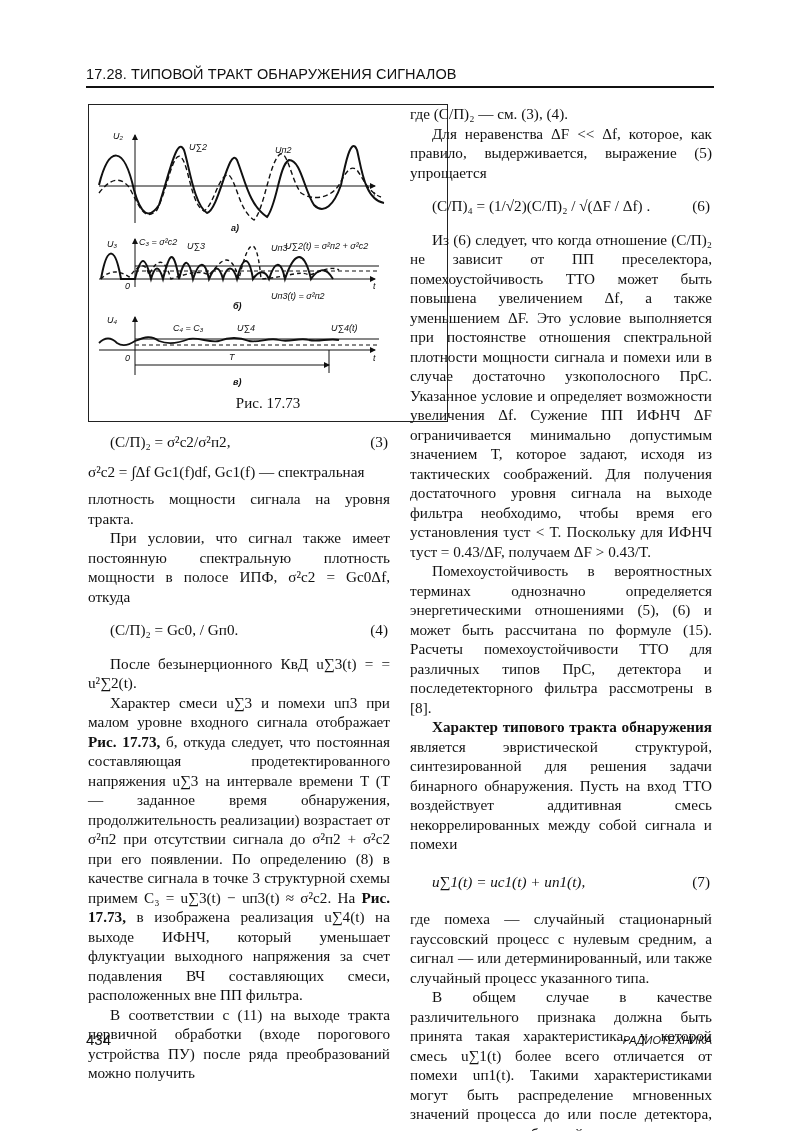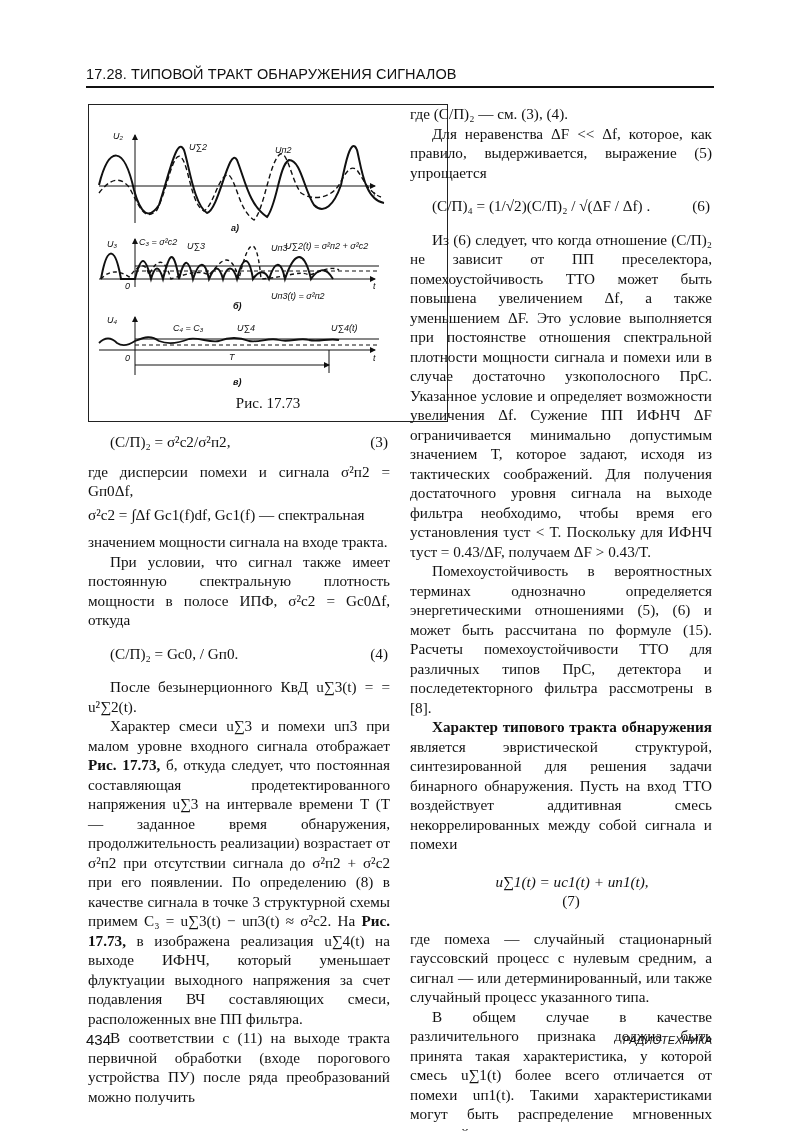--- a/index.html
+++ b/index.html
@@ -102,44 +102,43 @@
           <text class="svglbl" x="144" y="280">в)</text>
         </g>
       </svg>
       <div class="fig-caption">Рис. 17.73</div>
     </div>
 
     <div class="eq">
       <span>(С/П)₂ = σ²c2/σ²п2,</span>
       <span class="num">(3)</span>
     </div>
-    <p>где дисперсии помехи и сигнала σ²п2 = Gп0Δf,</p>
     <p style="margin:4px 0 8px 0;">σ²c2 = ∫Δf Gc1(f)df,   Gc1(f) — спектральная</p>
-    <p>значением мощности сигнала на входе тракта.</p>
+    <p>плотность мощности сигнала на уровня тракта.</p>
     <p class="indent">При условии, что сигнал также имеет постоянную спектральную плотность мощности в полосе ИПФ, σ²c2 = Gc0Δf, откуда</p>
     <div class="eq" style="margin:14px 0;">
       <span>(С/П)₂ = Gc0, / Gп0.</span>
       <span class="num">(4)</span>
     </div>
     <p class="indent">После безынерционного КвД u∑3(t) = = u²∑2(t).</p>
     <p class="indent"><span>Характер смеси u∑3 и помехи uп3 при малом уровне входного сигнала отображает </span><span class="b">Рис. 17.73,</span><span> б, откуда следует, что постоянная составляющая продетектированного напряжения u∑3 на интервале времени T (T — заданное время обнаружения, продолжительность реализации) возрастает от σ²п2 при отсутствии сигнала до σ²п2 + σ²c2 при его появлении. По определению (8) в качестве сигнала в точке 3 структурной схемы примем C₃ = u∑3(t) − uп3(t) ≈ σ²c2. На </span><span class="b">Рис. 17.73,</span><span> в изображена реализация u∑4(t) на выходе ИФНЧ, который уменьшает флуктуации выходного напряжения за счет подавления ВЧ составляющих смеси, расположенных вне ПП фильтра.</span></p>
     <p class="indent">В соответствии с (11) на выходе тракта первичной обработки (входе порогового устройства ПУ) после ряда преобразований можно получить</p>
   </div>
 
   <div class="col col-right">
     <p>где (С/П)₂ — см. (3), (4).</p>
     <p class="indent">Для неравенства ΔF &lt;&lt; Δf, которое, как правило, выдерживается, выражение (5) упрощается</p>
     <div class="eq" style="margin:14px 0;">
       <span>(С/П)₄ = (1/√2)(С/П)₂ / √(ΔF / Δf) .</span>
       <span class="num">(6)</span>
     </div>
     <p class="indent">Из (6) следует, что когда отношение (С/П)₂ не зависит от ПП преселектора, помехоустойчивость ТТО может быть повышена увеличением Δf, а также уменьшением ΔF. Это условие выполняется при постоянстве отношения спектральной плотности мощности сигнала и помехи или в случае достаточно узкополосного ПрС. Указанное условие и определяет возможности увеличения Δf. Сужение ПП ИФНЧ ΔF ограничивается минимально допустимым значением T, которое задают, исходя из тактических соображений. Для получения достаточного уровня сигнала на выходе фильтра необходимо, чтобы время его установления τуст &lt; T. Поскольку для ИФНЧ τуст = 0.43/ΔF, получаем ΔF &gt; 0.43/T.</p>
     <p class="indent">Помехоустойчивость в вероятностных терминах однозначно определяется энергетическими отношениями (5), (6) и может быть рассчитана по формуле (15). Расчеты помехоустойчивости ТТО для различных типов ПрС, детектора и последетекторного фильтра рассмотрены в [8].</p>
     <p class="indent"><span class="b">Характер типового тракта обнаружения</span><span> является эвристической структурой, синтезированной для решения задачи бинарного обнаружения. Пусть на вход ТТО воздействует аддитивная смесь некоррелированных между собой сигнала и помехи</span></p>
-    <div class="eq" style="margin:18px 0;flex-direction:column;">
+    <div class="eq" style="margin:18px 0;">
       <span class="i">u∑1(t) = uc1(t) + uп1(t),</span>
       <span class="num">(7)</span>
     </div>
     <p>где помеха — случайный стационарный гауссовский процесс с нулевым средним, а сигнал — или детерминированный, или также случайный процесс указанного типа.</p>
     <p class="indent">В общем случае в качестве различительного признака должна быть принята такая характеристика, у которой смесь u∑1(t) более всего отличается от помехи uп1(t). Такими характеристиками могут быть распределение мгновенных значений процесса до или после детектора, распределение огибающей или частные ха-</p>
   </div>
 
   <div class="footer-num">434</div>
   <div class="footer-title">РАДИОТЕХНИКА</div>
 </div>

